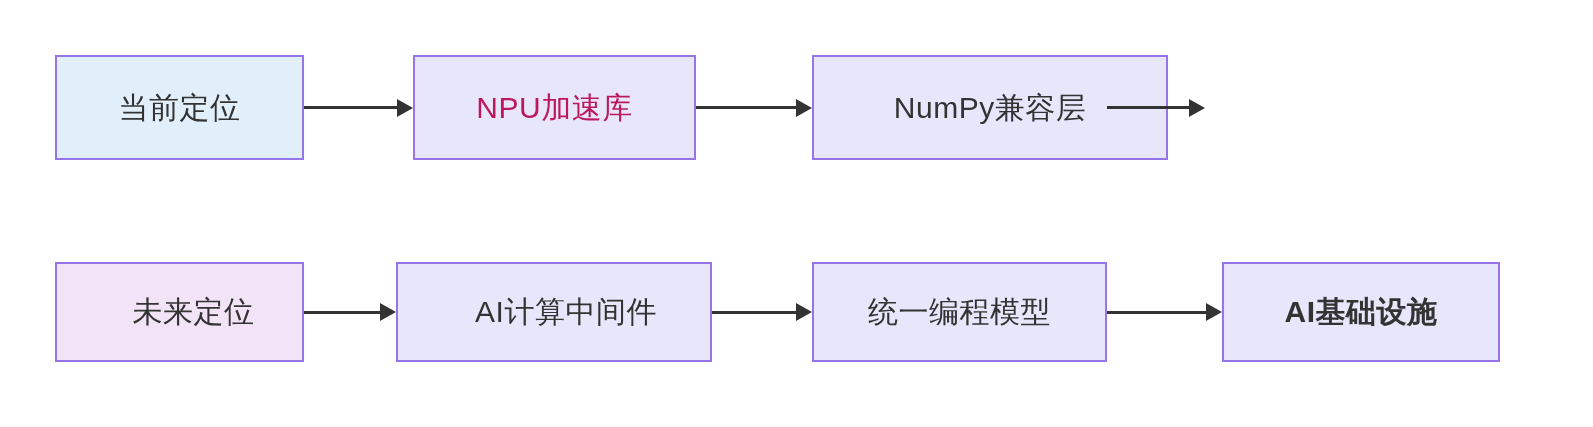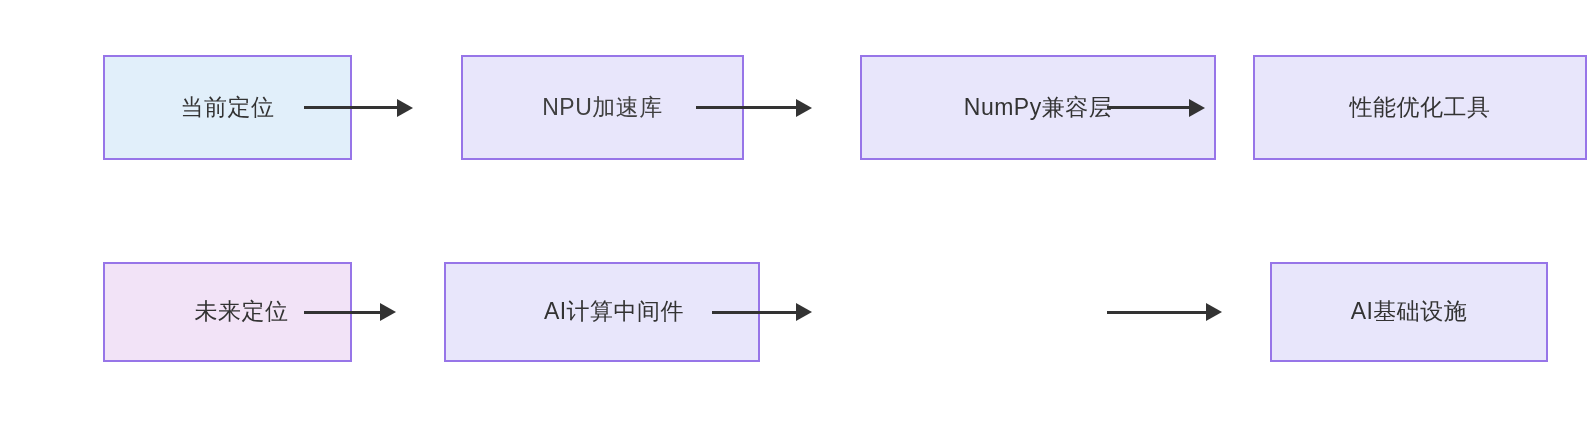--- a/index.html
+++ b/index.html
@@ -20,25 +20,24 @@
     height: 427px;
   }
   .node {
     position: absolute;
     box-sizing: border-box;
     border: 2.5px solid #9775e8;
     display: flex;
     align-items: center;
     justify-content: center;
     color: #333333;
-    font-size: 23px;
+    font-size: 30px;
     line-height: 1.2;
     letter-spacing: 0.5px;
     white-space: nowrap;
-    margin-left: 48px;
   }
   .edge {
     position: absolute;
     height: 3px;
     background: #333333;
   }
   .edge-head {
     position: absolute;
     width: 0;
     height: 0;
@@ -46,34 +45,34 @@
     border-bottom: 9px solid transparent;
     border-left: 16px solid #333333;
   }
 </style>
 </head>
 <body>
 
 <div id="diagram">
     <div style="position: absolute; left: 0px; top: 0px; width: 100%; height: 100%;">
       <div class="node" style="left: 55px; top: 55px; width: 249px; height: 105px; background: rgb(225, 239, 250); border-color: rgb(151, 117, 232); color: rgb(51, 51, 51);">当前定位</div>
-      <div class="node" style="left: 413px; top: 55px; width: 283px; height: 105px; background: rgb(232, 230, 251); border-color: rgb(151, 117, 232); color: #404040;">NPU加速库</div>
+      <div class="node" style="left: 413px; top: 55px; width: 283px; height: 105px; background: rgb(232, 230, 251); border-color: rgb(151, 117, 232); color: #be185d;">NPU加速库</div>
       <div class="node" style="left: 812px; top: 55px; width: 356px; height: 105px; background: rgb(232, 230, 251); border-color: rgb(151, 117, 232); color: rgb(51, 51, 51);">NumPy兼容层</div>
-      <div class="node" style="left: 1205px; top: 55px; width: 334px; height: 105px; background: rgb(232, 230, 251); border-color: rgb(151, 117, 232); color: rgb(51, 51, 51);">性能优化工具</div>
       <div class="edge" style="left: 304px; top: 106px; width: 94px; background: rgb(51, 51, 51);"></div>
       <div class="edge-head" style="left: 397px; top: 98.5px; border-left-color: rgb(51, 51, 51);"></div>
       <div class="edge" style="left: 696px; top: 106px; width: 101px; background: rgb(51, 51, 51);"></div>
       <div class="edge-head" style="left: 796px; top: 98.5px; border-left-color: rgb(51, 51, 51);"></div>
       <div class="edge" style="left: 1107px; top: 106px; width: 83px; background: rgb(51, 51, 51);"></div>
       <div class="edge-head" style="left: 1189px; top: 98.5px; border-left-color: rgb(51, 51, 51);"></div>
     </div>
     <div style="position: absolute; left: 0px; top: 0px; width: 100%; height: 100%;">
       <div class="node" style="left: 55px; top: 262px; width: 249px; height: 100px; background: rgb(242, 227, 247); border-color: rgb(151, 117, 232); color: rgb(51, 51, 51); padding-left: 28px;">未来定位</div>
       <div class="node" style="left: 396px; top: 262px; width: 316px; height: 100px; background: rgb(232, 230, 251); border-color: rgb(151, 117, 232); color: rgb(51, 51, 51); padding-left: 24px;">AI计算中间件</div>
-      <div class="node" style="left: 1222px; top: 262px; width: 278px; height: 100px; background: rgb(232, 230, 251); border-color: rgb(151, 117, 232); color: rgb(51, 51, 51);">AI基础设施</div>
+      <div class="node" style="left: 812px; top: 262px; width: 295px; height: 100px; background: rgb(232, 230, 251); border-color: rgb(151, 117, 232); color: rgb(51, 51, 51);">统一编程模型</div>
+      <div class="node" style="left: 1222px; top: 262px; width: 278px; height: 100px; background: rgb(232, 230, 251); border-color: rgb(151, 117, 232); color: rgb(51, 51, 51); font-weight: bold;">AI基础设施</div>
       <div class="edge" style="left: 304px; top: 310.5px; width: 77px; background: rgb(51, 51, 51);"></div>
       <div class="edge-head" style="left: 380px; top: 303px; border-left-color: rgb(51, 51, 51);"></div>
       <div class="edge" style="left: 712px; top: 310.5px; width: 85px; background: rgb(51, 51, 51);"></div>
       <div class="edge-head" style="left: 796px; top: 303px; border-left-color: rgb(51, 51, 51);"></div>
       <div class="edge" style="left: 1107px; top: 310.5px; width: 100px; background: rgb(51, 51, 51);"></div>
       <div class="edge-head" style="left: 1206px; top: 303px; border-left-color: rgb(51, 51, 51);"></div>
     </div>
   </div>
 
 </body></html>

